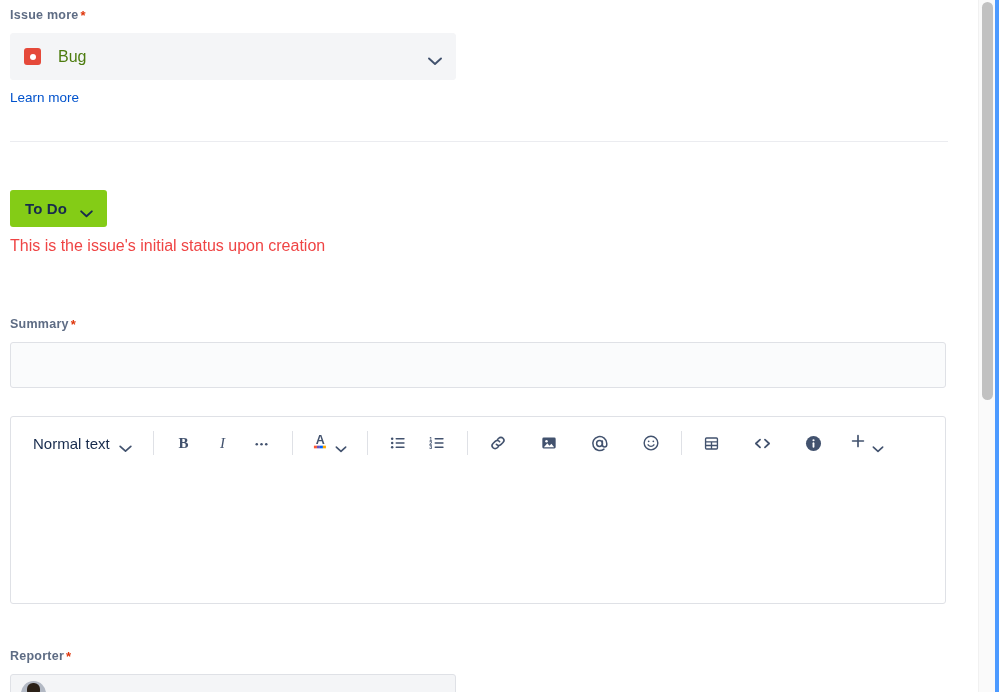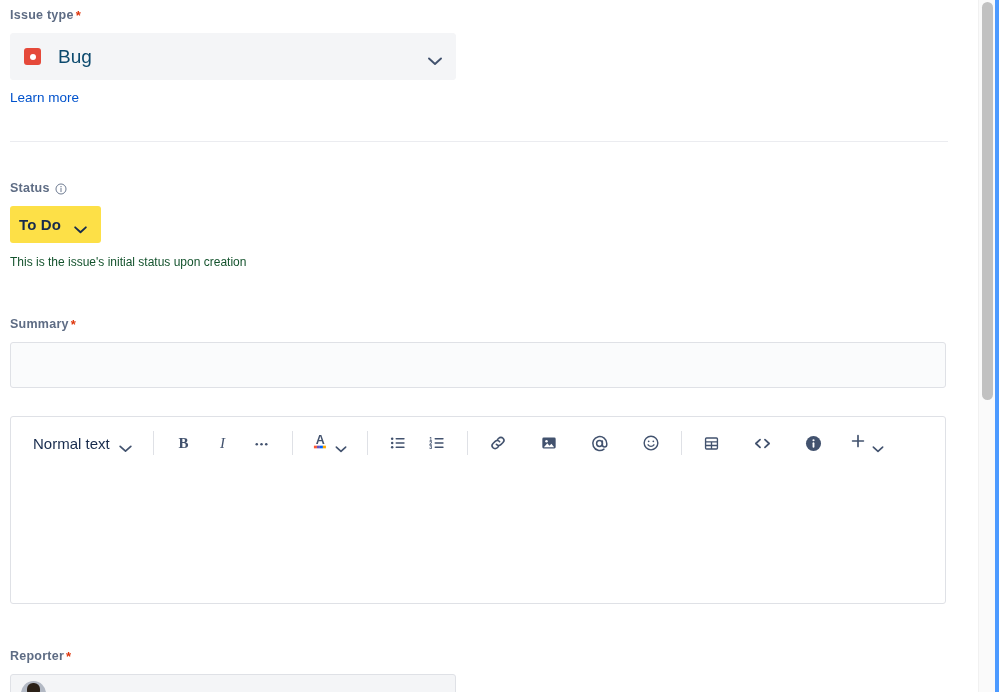--- a/index.html
+++ b/index.html
@@ -83,22 +83,22 @@
     flex: 0 0 auto;
   }
   .bug-icon i {
     display:block;
     width: 6px; height: 6px;
     border-radius: 50%;
     background: #ffffff;
   }
   .issue-type-value {
     margin-left: 17px;
-    font-size: 19px;
-    color: #0c4a6e;
+    font-size: 16px;
+    color: #4d7c0f;
     flex: 1 1 auto;
   }
   .chev {
     width: 14px; height: 9px;
     flex: 0 0 auto;
     color: #42526e;
   }
   .learn-more {
     display: inline-block;
     margin-top: 10px;
@@ -117,36 +117,36 @@
     background: #ebecf0;
   }
 
   
   .status-block { position: absolute; left: 0; top: 180px; }
   .status-lozenge {
     margin-top: 10px;
     display: inline-flex;
     align-items: center;
     height: 37px;
-    padding: 0 13px 0 9px;
-    background: #fde047;
+    padding: 0 13px 0 15px;
+    background: #84cc16;
     border-radius: 3px;
     cursor: pointer;
   }
   .status-lozenge span {
     font-size: 15px;
     font-weight: 700;
     color: #172b4d;
     letter-spacing: .01em;
   }
   .status-lozenge .chev { margin-left: 13px; }
   .helper {
     margin-top: 11px;
-    font-size: 12px;
-    color: #14532d;
+    font-size: 16px;
+    color: #ef4444;
     line-height: 16px;
   }
 
   
   .summary-block { position: absolute; left: 0; top: 316px; }
   .summary-input {
     margin-top: 10px;
     width: 936px;
     height: 46px;
     box-sizing: border-box;
@@ -285,21 +285,21 @@
   }
 </style>
 </head>
 <body>
 
 <div class="page">
   <div class="form">
 
     <div class="issue-type-block">
       <div class="field-label">
-        <span>Issue type</span>
+        <span>Issue more</span>
         <span class="req">*</span>
       </div>
 
       <div class="issue-type-select">
         <span class="bug-icon">
             <i></i>
           </span>
         <span class="issue-type-value">Bug</span>
         <span class="chev">
           <svg viewBox="0 0 14 9" width="14" height="9" fill="none" aria-hidden="true">
@@ -307,30 +307,20 @@
           </svg>
         </span>
       </div>
 
       <a class="learn-more">Learn more</a>
     </div>
 
     <div class="divider"></div>
 
     <div class="status-block">
-      <div class="field-label">
-        <span>Status</span>
-        <span class="info-circle">
-          <svg viewBox="0 0 16 16" width="12" height="12" fill="none" aria-hidden="true">
-            <circle cx="8" cy="8" r="6.7" stroke="currentColor" stroke-width="1.2"></circle>
-            <circle cx="8" cy="4.9" r="0.85" fill="currentColor"></circle>
-            <path d="M8 7.2v4.3" stroke="currentColor" stroke-width="1.2" stroke-linecap="round"></path>
-          </svg>
-        </span>
-      </div>
 
       <div class="status-lozenge">
         <span>To Do</span>
         <span class="chev">
           <svg viewBox="0 0 14 9" width="13" height="8" fill="none" aria-hidden="true">
             <path d="M1 1.5L7 7L13 1.5" stroke="currentColor" stroke-width="2.1" stroke-linecap="round" stroke-linejoin="round"></path>
           </svg>
         </span>
       </div>
 

